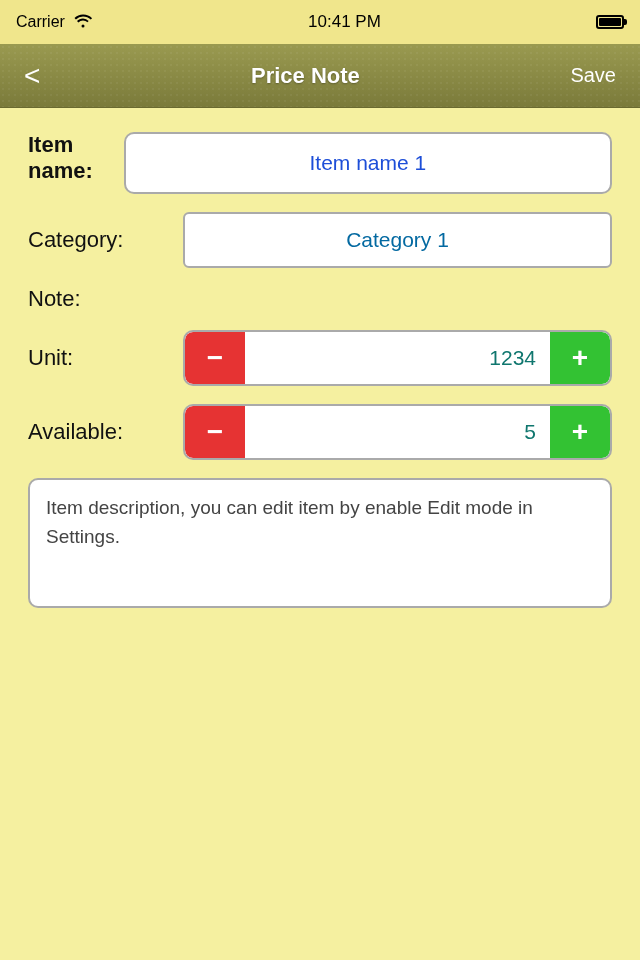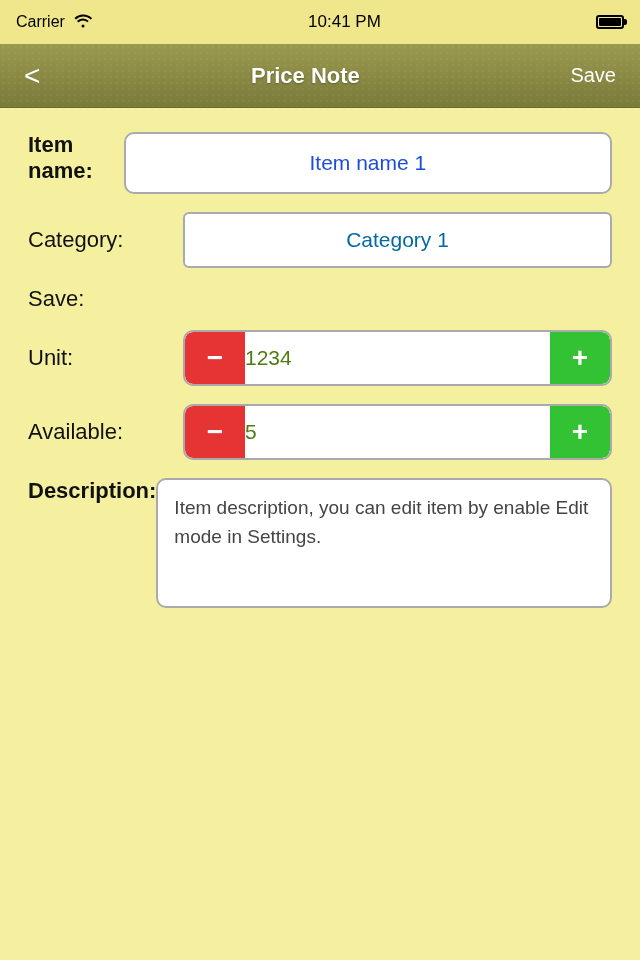--- a/index.html
+++ b/index.html
@@ -204,22 +204,23 @@
       border-radius: 8px 0 0 8px;
     }
 
     .stepper-btn-plus {
       background: #33c233;
       border-radius: 0 8px 8px 0;
     }
 
     .stepper-value {
       flex: 1;
+      text-align: right;
       font-size: 21px;
-      color: #4d7c0f;
+      color: #0f766e;
       padding-right: 14px;
     }
 
     
     .description-textarea {
       width: 100%;
       background: #fff;
       border: 2px solid #aaa;
       border-radius: 10px;
       padding: 14px 16px;
@@ -266,21 +267,21 @@
     <span class="label-top">Item name:</span>
     <input class="input-field-full" type="text" value="Item name 1" style="">
   </div>
 
   <div class="form-row">
     <span class="label">Category:</span>
     <input class="input-field" type="text" value="Category 1" style="">
   </div>
 
   <div class="form-row">
-    <span class="label">Save:</span>
+    <span class="label">Note:</span>
   </div>
 
   <div class="form-row">
     <span class="label">Unit:</span>
     <div class="stepper-container">
       <div class="stepper-btn stepper-btn-minus">
         <span>−</span>
       </div>
       <span class="stepper-value">1234</span>
       <div class="stepper-btn stepper-btn-plus">
@@ -296,17 +297,16 @@
         <span>−</span>
       </div>
       <span class="stepper-value">5</span>
       <div class="stepper-btn stepper-btn-plus">
         <span>+</span>
       </div>
     </div>
   </div>
 
   <div class="form-row-vertical">
-    <span class="label-top">Description:</span>
     <textarea class="description-textarea" style="">Item description, you can edit item by enable Edit mode in Settings.</textarea>
   </div>
 
 </div>
 
 </body></html>

